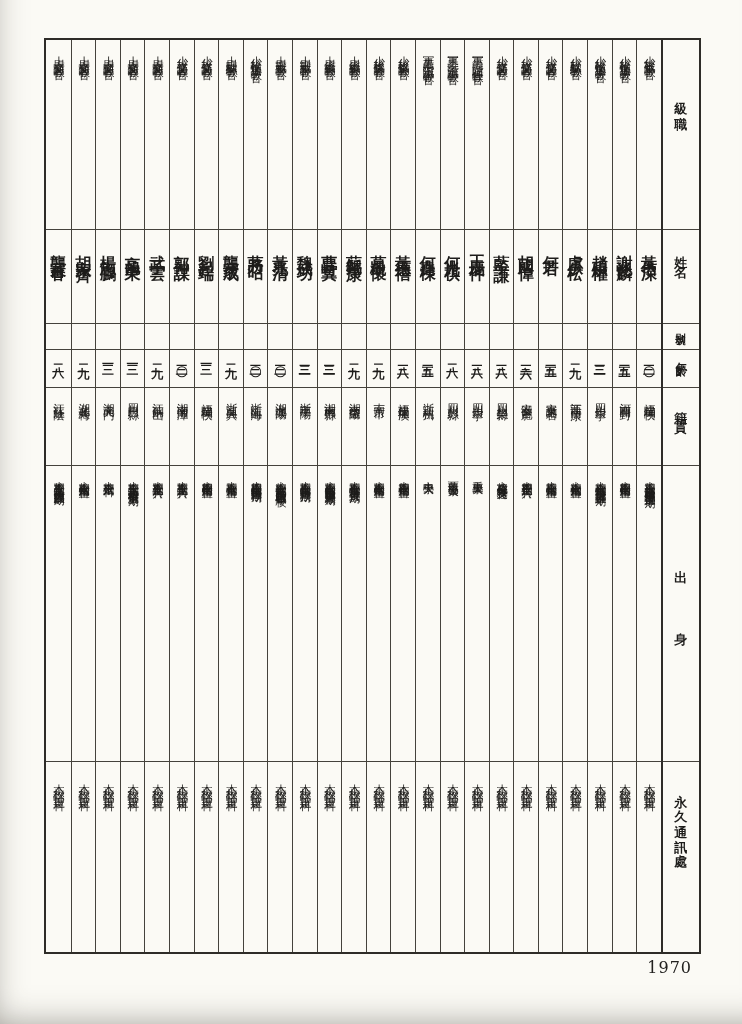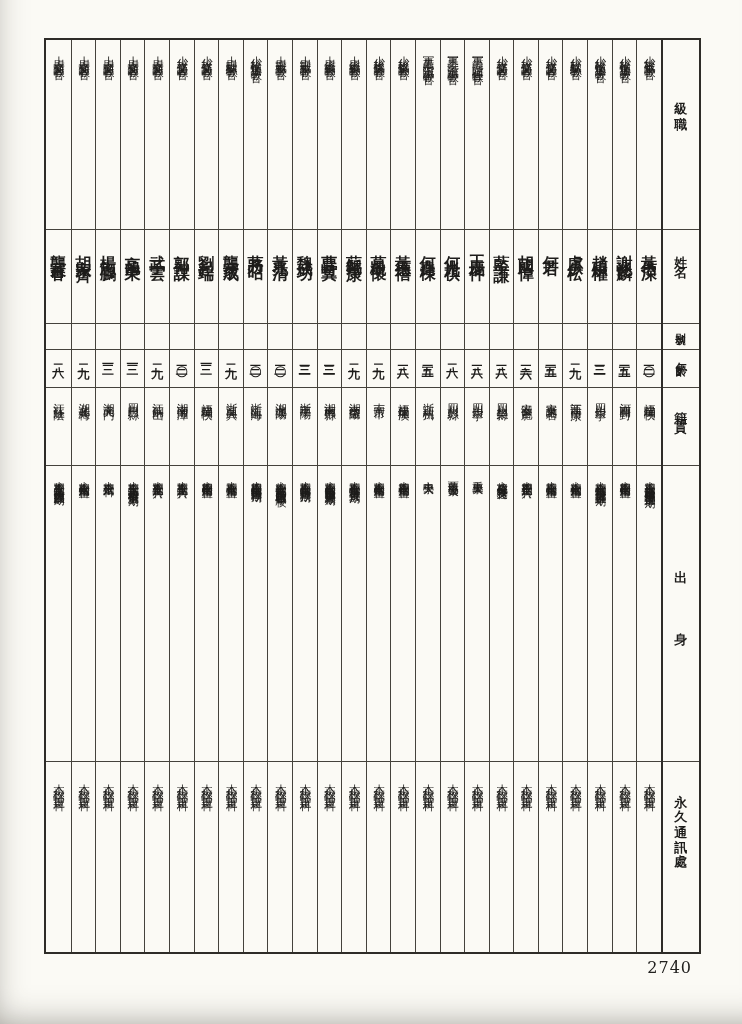--- a/index.html
+++ b/index.html
@@ -687,14 +687,14 @@
       <div class="cell h-origin">
         <span class="vtext hdr hdr-origin">出身</span>
       </div>
       <div class="cell h-address">
         <span class="vtext hdr hdr-address">永久通訊處</span>
       </div>
     </div>
 
   </div>
 
-  <div class="page-number">2740</div>
+  <div class="page-number">1970</div>
 </div>
 
 </body></html>

